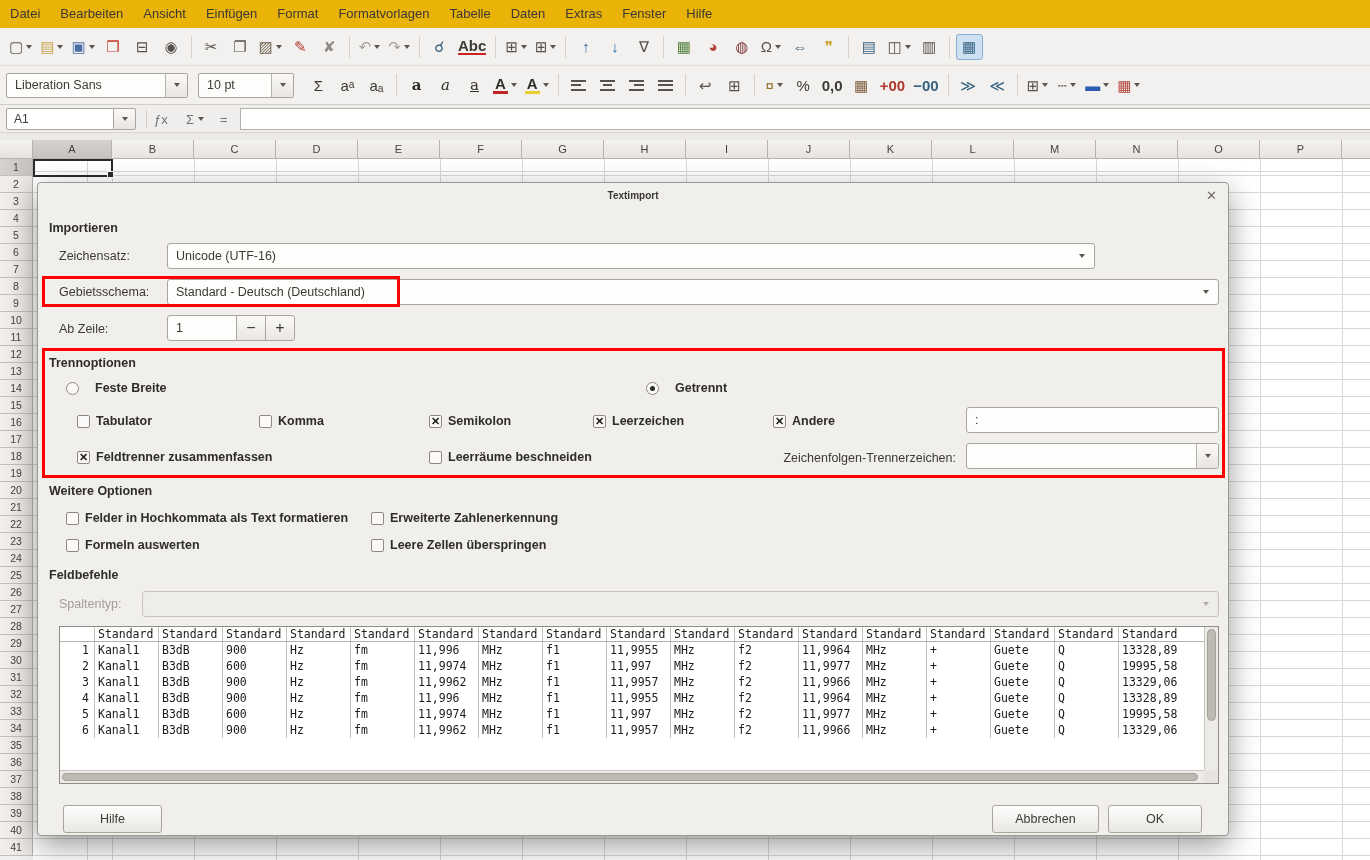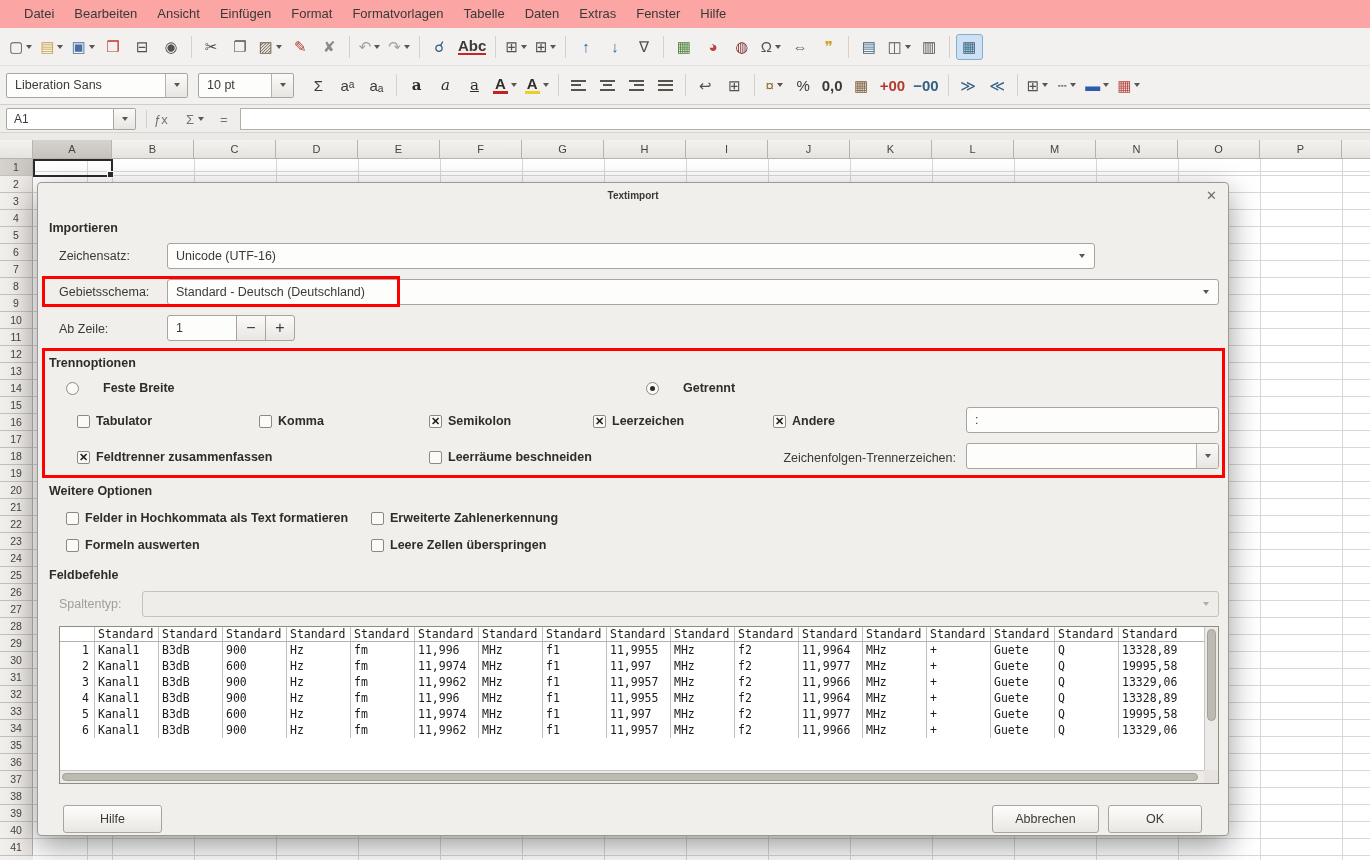--- a/index.html
+++ b/index.html
@@ -1,20 +1,20 @@
 <!DOCTYPE html>
 <html lang="de"><head>
 <meta charset="utf-8">
 <style>
   *{box-sizing:border-box;margin:0;padding:0;}
   html,body{width:1370px;height:860px;overflow:hidden;}
   body{position:relative;font-family:"Liberation Sans",sans-serif;background:#f2f0ee;color:#3c3a36;}
 
   
-  .menubar{height:28px;background:#fca5a5;display:flex;align-items:center;padding-left:14px;}
+  .menubar{height:28px;background:#eab308;display:flex;align-items:center;padding-left:0;}
   .menu-item{padding:0 10px;font-size:13px;line-height:28px;color:#3b3935;white-space:nowrap;}
   .toolbar1{height:38px;background:#f3f1ef;border-bottom:1px solid #e3e0dc;display:flex;align-items:center;padding-left:5px;overflow:hidden;}
   .toolbar2{height:39px;background:#f3f1ef;border-bottom:1px solid #d2cec9;display:flex;align-items:center;padding-left:6px;overflow:hidden;}
   .ticons{display:flex;align-items:center;}
   .tool{height:26px;min-width:27px;padding:0 3px;display:flex;align-items:center;justify-content:center;border-radius:3px;margin:0 1px;cursor:default;}
   .tool .glyph{font-size:15px;line-height:1;}
   .tool.pressed{background:#cde1f3;border:1px solid #86add0;}
   .tsep{width:1px;height:22px;background:#d4d1cc;margin:0 5px;flex:0 0 1px;}
   .dar{width:0;height:0;border-left:3.5px solid transparent;border-right:3.5px solid transparent;border-top:4.5px solid #5a5751;display:inline-block;}
   .tool .dd{margin-left:3px;}
@@ -64,21 +64,21 @@
   .dlabel{position:absolute;font-size:12.5px;color:#3c3a36;white-space:nowrap;}
   .dlabel.disabled{color:#a29e97;}
   .combo{position:absolute;height:26px;background:#fdfdfc;border:1px solid #a9a49d;border-radius:3px;display:flex;align-items:center;padding-left:8px;font-size:12.5px;color:#3c3a36;}
   .combo .combo-arrow{position:absolute;right:9px;top:10px;}
   .combo.disabled{background:#efede9;border-color:#c6c2bb;}
   .combo.disabled .combo-arrow{border-top-color:#b0aca5;}
   .inputbox{position:absolute;height:26px;background:#fdfdfc;border:1px solid #a9a49d;border-radius:3px;display:flex;align-items:center;padding-left:8px;font-size:12.5px;}
   .spinfield{position:absolute;width:70px;height:26px;background:#fdfdfc;border:1px solid #a9a49d;border-radius:3px 0 0 3px;display:flex;align-items:center;padding-left:8px;font-size:12.5px;}
   .spinbtn{position:absolute;width:30px;height:26px;border:1px solid #a9a49d;background:linear-gradient(#fbfaf9,#e9e6e2);display:flex;align-items:center;justify-content:center;font-size:16px;color:#3c3a36;}
   .spinbtn.plus{border-radius:0 3px 3px 0;}
-  .radio{position:absolute;display:flex;align-items:center;gap:24px;height:16px;}
+  .radio{position:absolute;display:flex;align-items:center;gap:16px;height:16px;}
   .rbox{width:13px;height:13px;border:1px solid #8d8981;border-radius:50%;background:#fbfaf8;position:relative;flex:0 0 13px;}
   .rbox.selected::after{content:"";position:absolute;inset:3px;background:#2e2c29;border-radius:50%;}
   .rlabel{font-size:12.5px;font-weight:bold;color:#2f2d2a;white-space:nowrap;}
   .cb{position:absolute;display:flex;align-items:center;gap:6px;height:16px;}
   .cbbox{width:13px;height:13px;border:1px solid #8d8981;border-radius:2px;background:#fbfaf8;position:relative;flex:0 0 13px;}
   .cbbox.checked::after{content:"✕";position:absolute;inset:0;display:flex;align-items:center;justify-content:center;font-size:11px;font-weight:900;color:#1f1e1c;}
   .cblabel{font-size:12.5px;font-weight:bold;color:#2f2d2a;white-space:nowrap;}
   .preview-panel{position:absolute;left:21px;top:443px;width:1160px;height:158px;background:#fff;border:1px solid #908c86;}
   .preview-table{position:absolute;left:0;top:0;right:14px;bottom:13px;overflow:hidden;font-family:"DejaVu Sans Mono",monospace;font-size:11.5px;color:#1c1b19;}
   .prow{display:flex;height:16px;line-height:16px;}

